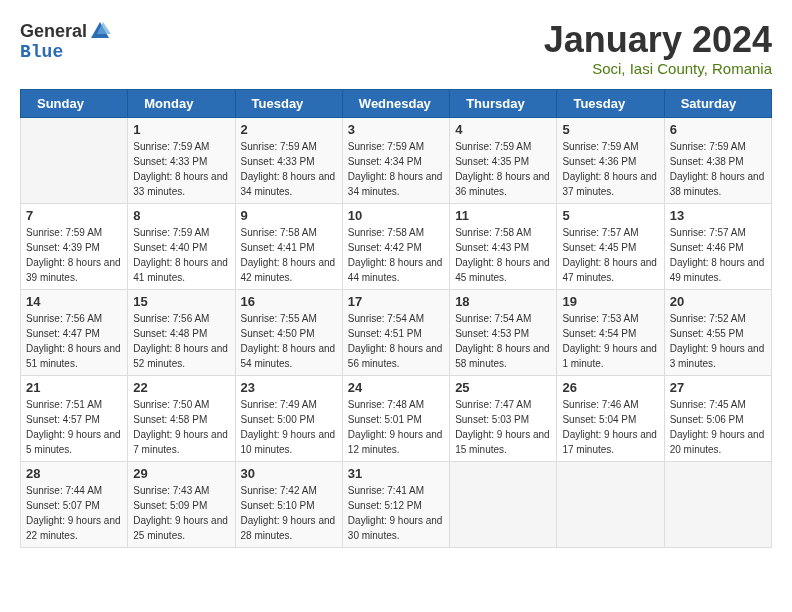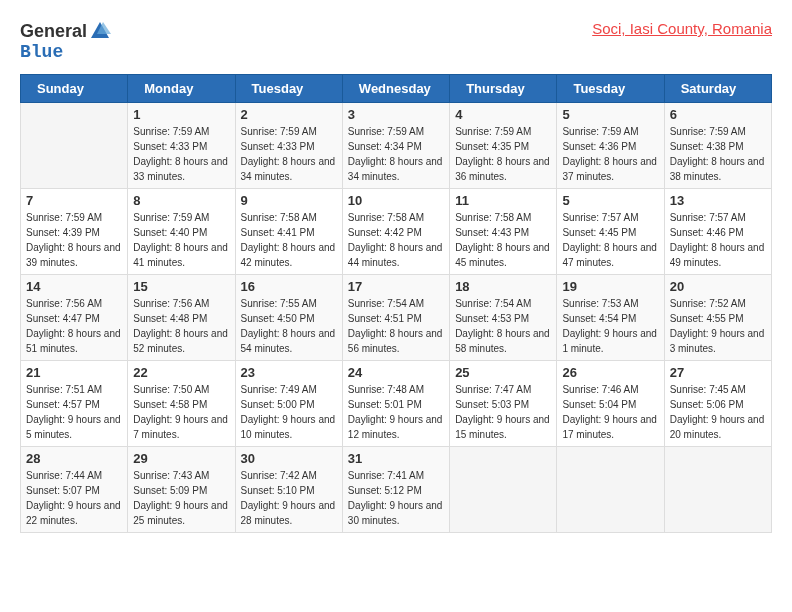--- a/index.html
+++ b/index.html
@@ -45,22 +45,21 @@
       text-align: right;
     }
     .month-title {
       font-size: 36px;
       font-weight: bold;
       color: #333;
       line-height: 1.1;
     }
     .location {
       font-size: 15px;
-      color: #ef4444;
-      text-decoration: underline;
+      color: #4d7c0f;
     }
     table {
       width: 100%;
       border-collapse: collapse;
       table-layout: fixed;
     }
     thead tr th {
       background: #2a6db5;
       color: #fff;
       padding: 6px 16px;
@@ -107,20 +106,21 @@
       <svg class="logo-icon" viewBox="0 0 22 22">
         <polygon points="11,2 20,18 2,18" fill="#2a6db5"></polygon>
         <polygon points="14,2 22,14 8,14" fill="#6aabda" opacity="0.7"></polygon>
       </svg>
     </div>
     <div>
       <span class="logo-blue">Blue</span>
     </div>
   </div>
   <div class="title-section">
+    <div class="month-title">January 2024</div>
     <div class="location">Soci, Iasi County, Romania</div>
   </div>
 </div>
 
 <table>
   <thead>
     <tr>
     <th>Sunday</th>
         <th>Monday</th>
         <th>Tuesday</th>

